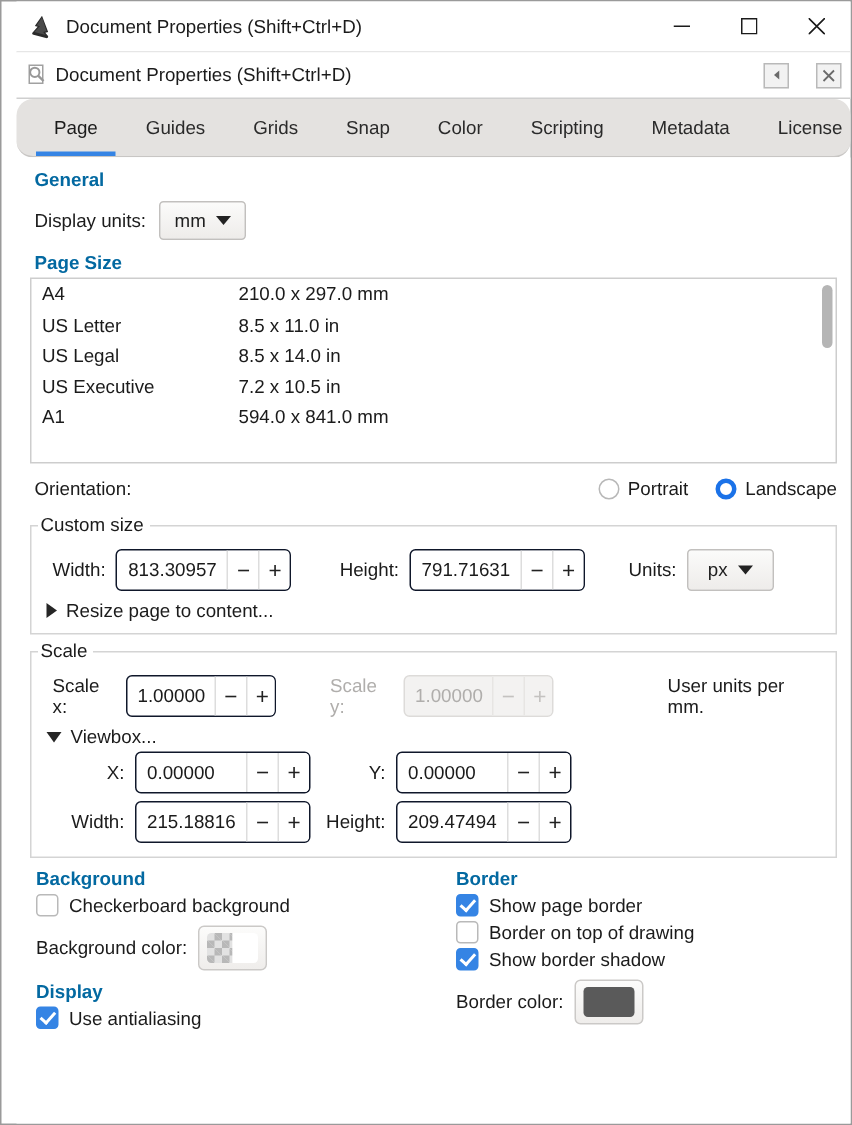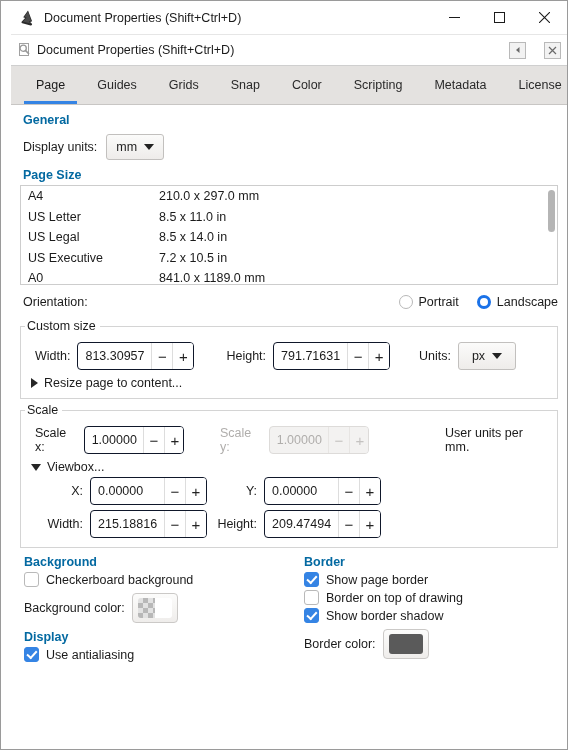--- a/index.html
+++ b/index.html
@@ -103,20 +103,21 @@
 
   
   .tabstrip {
     height: 38px;
     min-height: 38px;
     background: #e4e2e0;
     display: flex;
     align-items: stretch;
     padding-left: 9px;
     border-bottom: 1px solid #c8c6c4;
+    border-radius: 11px;
   }
   .tab {
     padding: 0 16px;
     display: flex;
     align-items: center;
     font-size: 12.5px;
     color: #2a2a2a;
     position: relative;
     cursor: default;
     white-space: nowrap;
@@ -168,21 +169,21 @@
     border-left: 5px solid transparent;
     border-right: 5px solid transparent;
     border-top: 6px solid #222;
   }
   .lbl { font-size: 12.5px; color: #1b1b1b; }
 
   
   .listbox {
     border: 1px solid #cdcdcd;
     background: #fff;
-    height: 100px;
+    height: 124px;
     position: relative;
     overflow: hidden;
     box-sizing: border-box;
   }
   .lrow {
     height: 20.5px;
     display: flex;
     align-items: center;
     padding-left: 7px;
     font-size: 12.5px;
@@ -475,24 +476,20 @@
       </div>
       <div class="lrow">
         <span class="nm">US Legal</span>
         <span>8.5 x 14.0 in</span>
       </div>
       <div class="lrow">
         <span class="nm">US Executive</span>
         <span>7.2 x 10.5 in</span>
       </div>
       <div class="lrow">
-        <span class="nm">A0</span>
-        <span>841.0 x 1189.0 mm</span>
-      </div>
-      <div class="lrow">
         <span class="nm">A1</span>
         <span>594.0 x 841.0 mm</span>
       </div>
       <div class="vscroll">
         <div class="vthumb"></div>
       </div>
     </div>
 
     <div class="orient-row">
       <span class="lbl">Orientation:</span>

